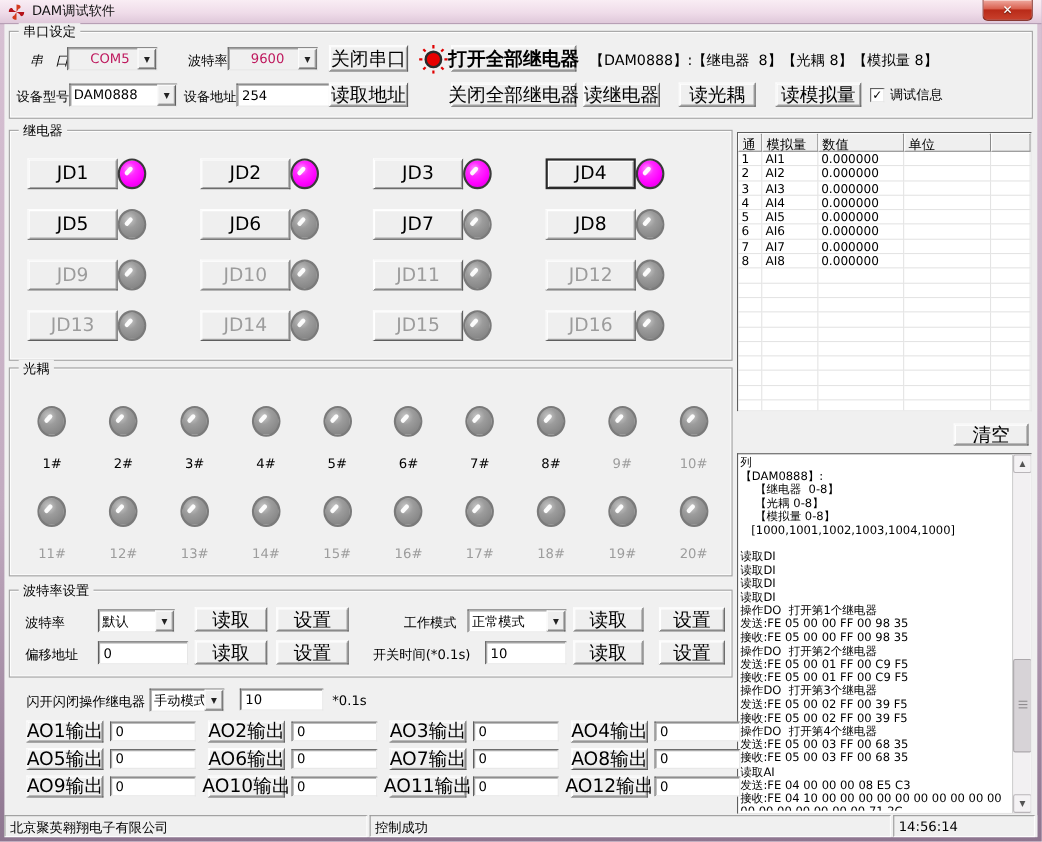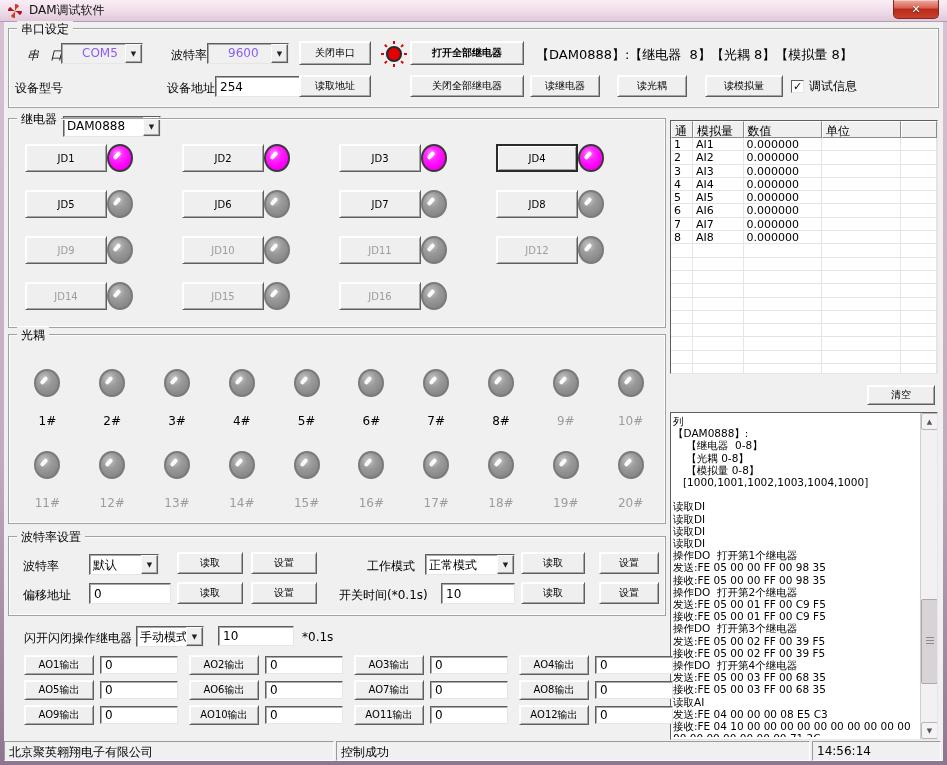--- a/index.html
+++ b/index.html
@@ -19,36 +19,36 @@
     text-shadow:0 1px 1px #5a1a10; box-shadow:inset 0 1px 0 #F6CEC8; cursor:default; }
   
   .client { position:absolute; left:4px; top:22px; width:939px; height:739px; background:#F0F0F0; }
   .abs { position:absolute; }
   .lbl { font-size:12px; color:#000; white-space:pre; }
   .dim { color:#9C9C9C !important; }
   
   .group { position:absolute; border:1px solid #A2A2A2; box-shadow:inset 0 0 0 1px #FDFDFD; }
   .group > .legend { position:absolute; top:-8px; left:8px; background:#F0F0F0; padding:0 4px; font-size:12px; }
   
-  .btn { display:flex; align-items:center; justify-content:center; font-size:10px; color:#000;
+  .btn { display:flex; align-items:center; justify-content:center; font-size:17px; color:#000;
     background:#EFEFEF; border:1px solid; border-color:#FDFDFD #5E5E5E #5E5E5E #FDFDFD;
     box-shadow:inset 1px 1px 0 #FFFFFF, inset -1px -1px 0 #A6A6A6; cursor:default; white-space:nowrap; }
   .btn.disabled { color:#9C9C9C; }
   .btn.focused { border:2px solid #2A2A2A; box-shadow:inset 1px 1px 0 #FFF, inset -1px -1px 0 #A6A6A6; }
   
   .field { background:#FFF; border:1px solid; border-color:#5E5E5E #E6E6E6 #E6E6E6 #5E5E5E;
     box-shadow:inset 1px 1px 0 #A8A8A8; font-size:12px; padding:1px 4px; color:#000; outline:none; }
   .combo { display:flex; background:#FFF; border:1px solid; border-color:#5E5E5E #E6E6E6 #E6E6E6 #5E5E5E;
     box-shadow:inset 1px 1px 0 #A8A8A8; height:21px; }
   .combo .combo-txt { flex:1; font-size:12px; padding:2px 3px; overflow:hidden; white-space:nowrap; }
   .combo .combo-btn { width:17px; background:#EFEFEF; border:1px solid; border-color:#FDFDFD #5E5E5E #5E5E5E #FDFDFD;
     box-shadow:inset -1px -1px 0 #A6A6A6; display:flex; align-items:center; justify-content:center; }
   .combo .combo-btn i { font-style:normal; font-size:7px; color:#222; }
   .combo.disabled { background:#F0F0F0; }
-  .combo.disabled .combo-txt { color:#8b5cf6;padding-left:20px; }
+  .combo.disabled .combo-txt { color:#be185d;padding-left:20px; }
   
   .led { position:relative; display:inline-block; width:26px; height:28px; border-radius:50%; }
   .led-on { background:radial-gradient(circle at 38% 32%, #FF9BFF 0%, #FF2BFF 28%, #FF00FF 62%, #D400D4 100%);
     border:2px solid #3A3A3A; }
   .led-off { background:radial-gradient(circle at 38% 32%, #C9C9C9 0%, #9C9C9C 35%, #8A8A8A 70%, #7B7B7B 100%);
     border:2px solid #7A7A7A; }
   .glint { position:absolute; left:6px; top:5px; width:4px; height:9px; background:#FFF;
     border-radius:3px; transform:rotate(42deg); opacity:.95; }
   
   .relay-grid { position:absolute; left:0; top:16px; width:656px; display:grid;
@@ -155,21 +155,21 @@
             <line x1="3.8" y1="22.2" x2="5.9" y2="20.1"></line>
               <line x1="20.1" y1="5.9" x2="22.2" y2="3.8"></line>
           </g>
           <circle cx="13" cy="13" r="7" fill="#E80000" stroke="#2A2A2A" stroke-width="2.2"></circle>
         </svg>
       </span>
       <button class="btn abs" style="left:401px; top:12px; width:114px; height:24px;font-weight:bold;">打开全部继电器</button>
       <span class="lbl abs" style="left:527px; top:17px; font-size:13px;">【DAM0888】:【继电器  8】【光耦 8】【模拟量 8】</span>
 
       <span class="lbl abs" style="left:6px; top:51px;">设备型号</span>
-      <div class="combo abs" style="left:54px; top:47px; width:98px;margin-top:40px;">
+      <div class="combo abs" style="left:54px; top:47px; width:98px;">
         <span class="combo-txt">DAM0888</span>
         <span class="combo-btn">
             <i>▼</i>
           </span>
       </div>
       <span class="lbl abs" style="left:158px; top:51px;">设备地址</span>
       <input class="field abs" style="left: 206px; top: 47px; width: 85px; height: 21px;" value="254">
       <button class="btn abs" style="left:290px; top:46px; width:72px; height:22px;">读取地址</button>
       <button class="btn abs" style="left:401px; top:46px; width:114px; height:22px;">关闭全部继电器</button>
       <button class="btn abs" style="left:521px; top:46px; width:70px; height:22px;">读继电器</button>
@@ -252,20 +252,26 @@
               <i class="glint"></i>
             </span>
           </div>
           <div class="relay-cell">
             <button class="btn jd disabled">JD12</button>
             <span class="led led-off">
               <i class="glint"></i>
             </span>
           </div>
           <div class="relay-cell">
+            <button class="btn jd disabled">JD13</button>
+            <span class="led led-off">
+              <i class="glint"></i>
+            </span>
+          </div>
+          <div class="relay-cell">
             <button class="btn jd disabled">JD14</button>
             <span class="led led-off">
               <i class="glint"></i>
             </span>
           </div>
           <div class="relay-cell">
             <button class="btn jd disabled">JD15</button>
             <span class="led led-off">
               <i class="glint"></i>
             </span>

